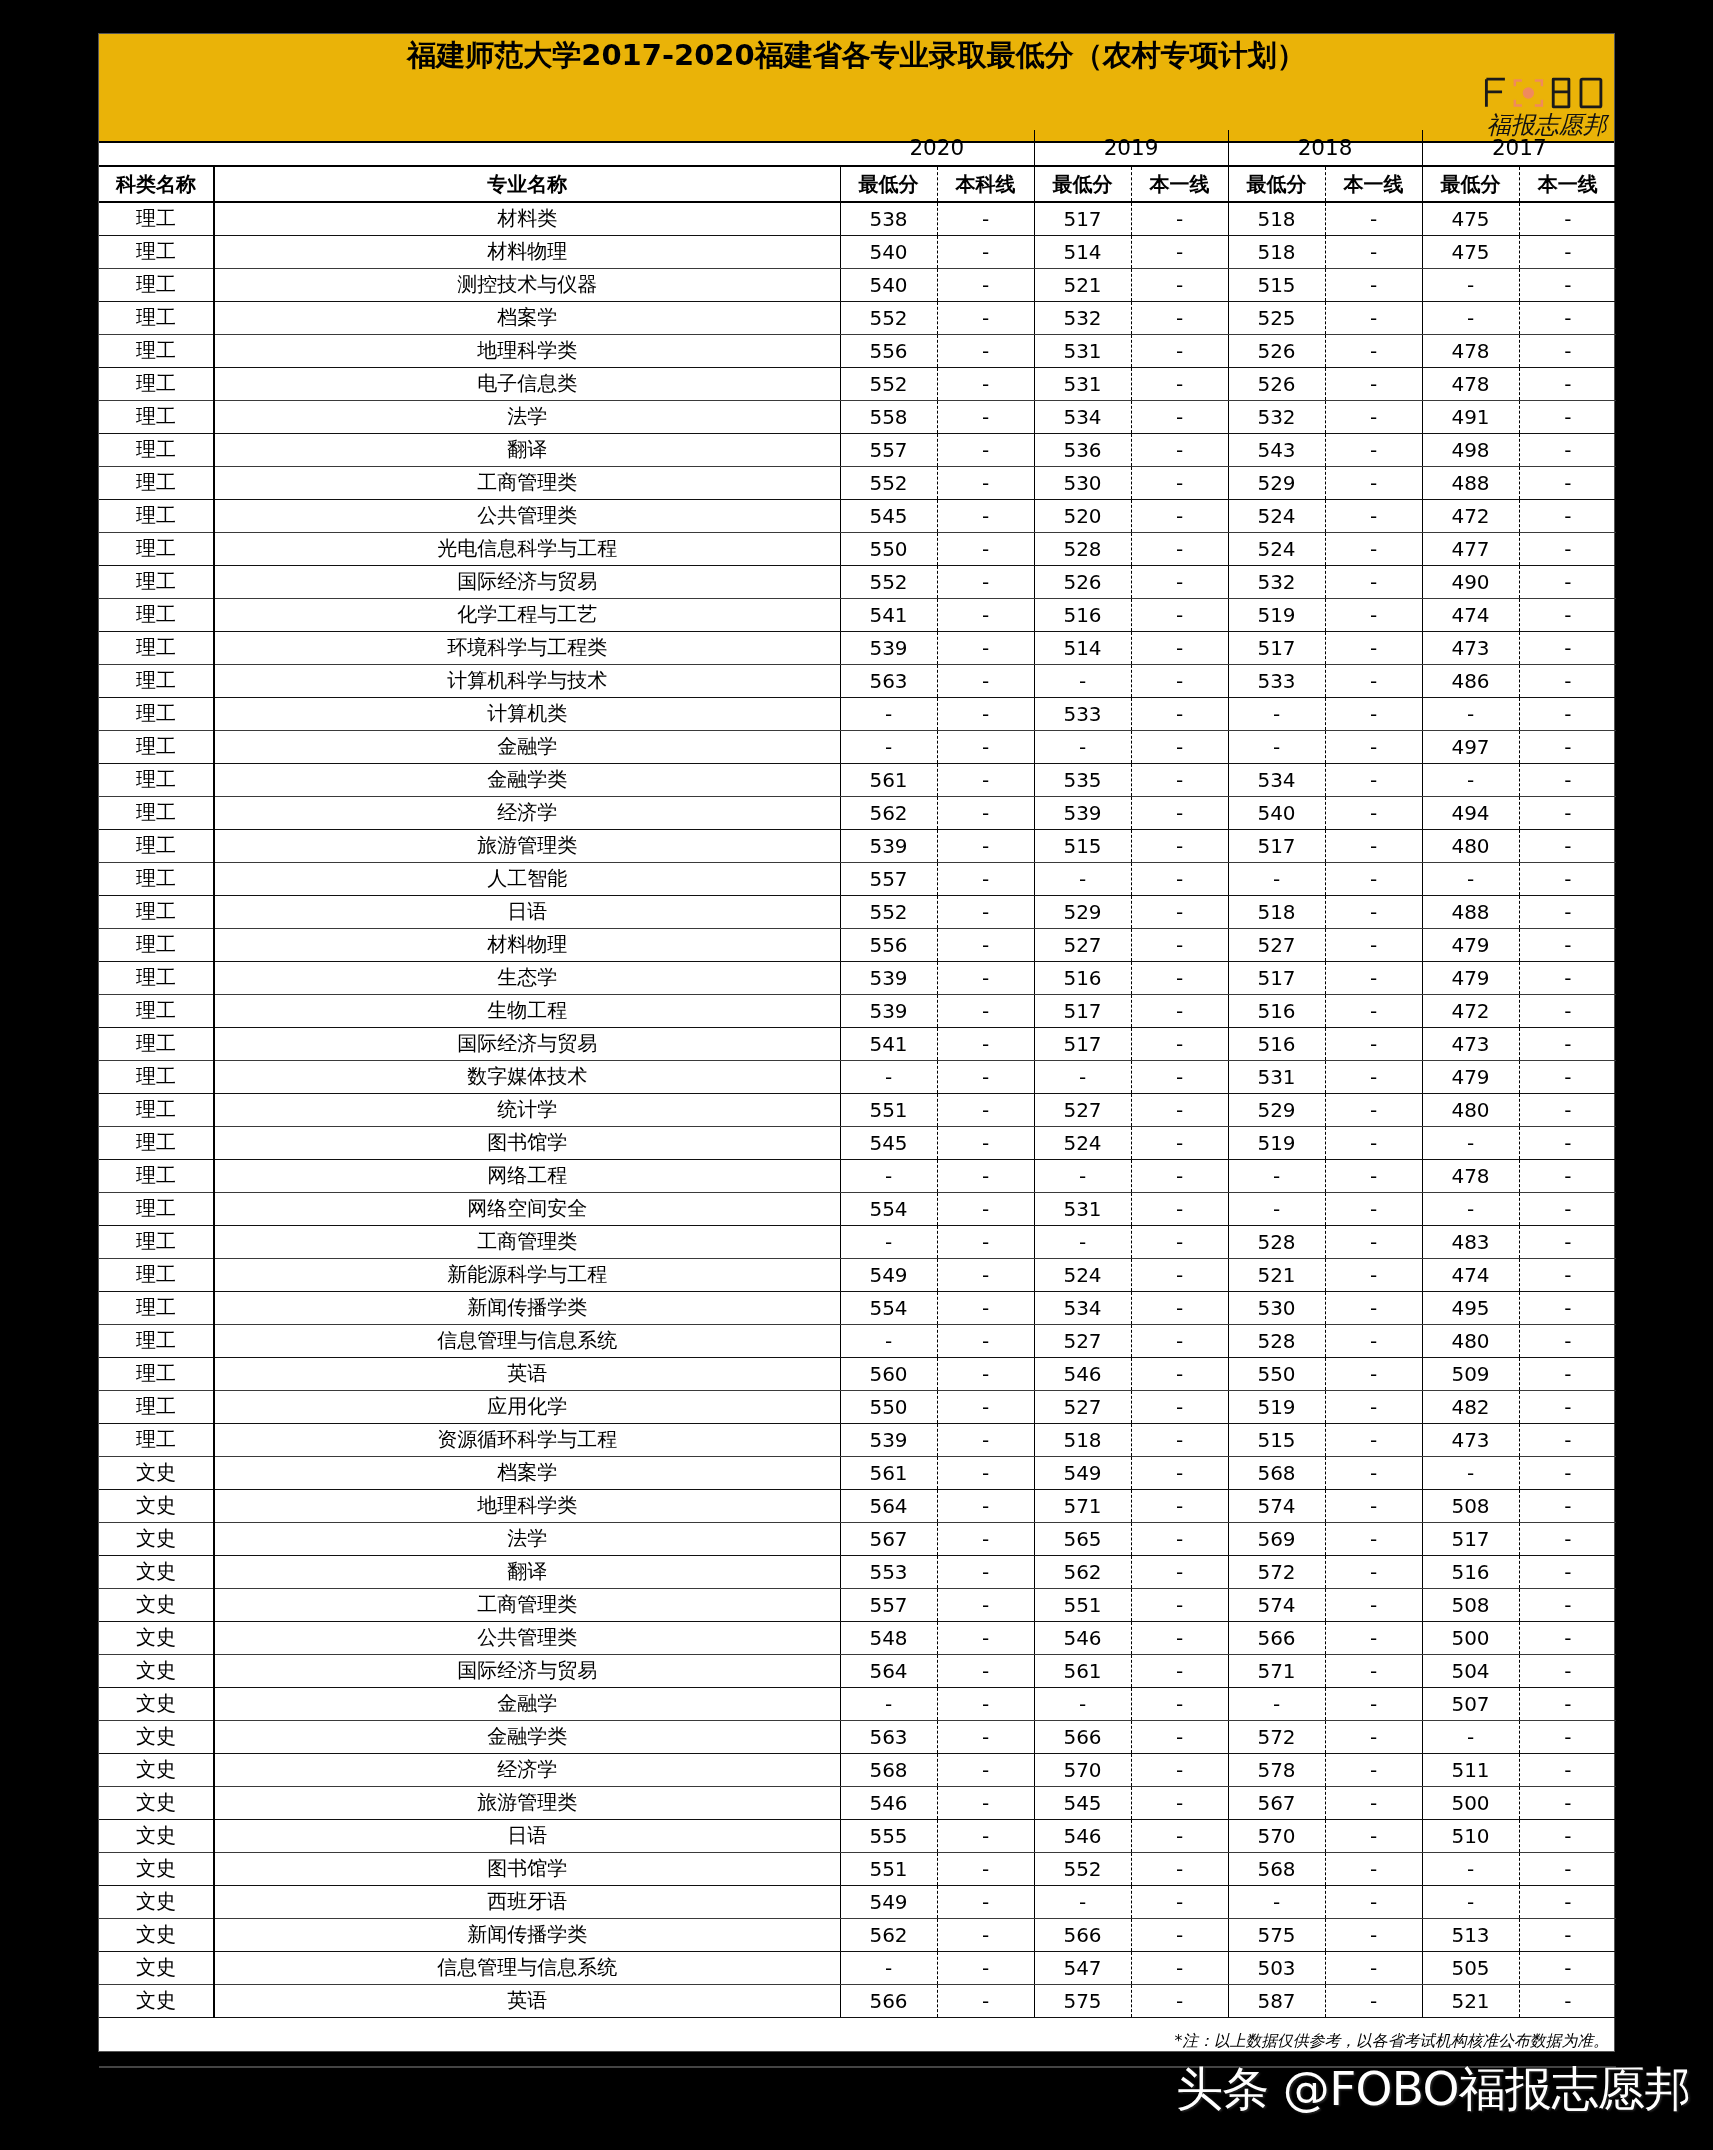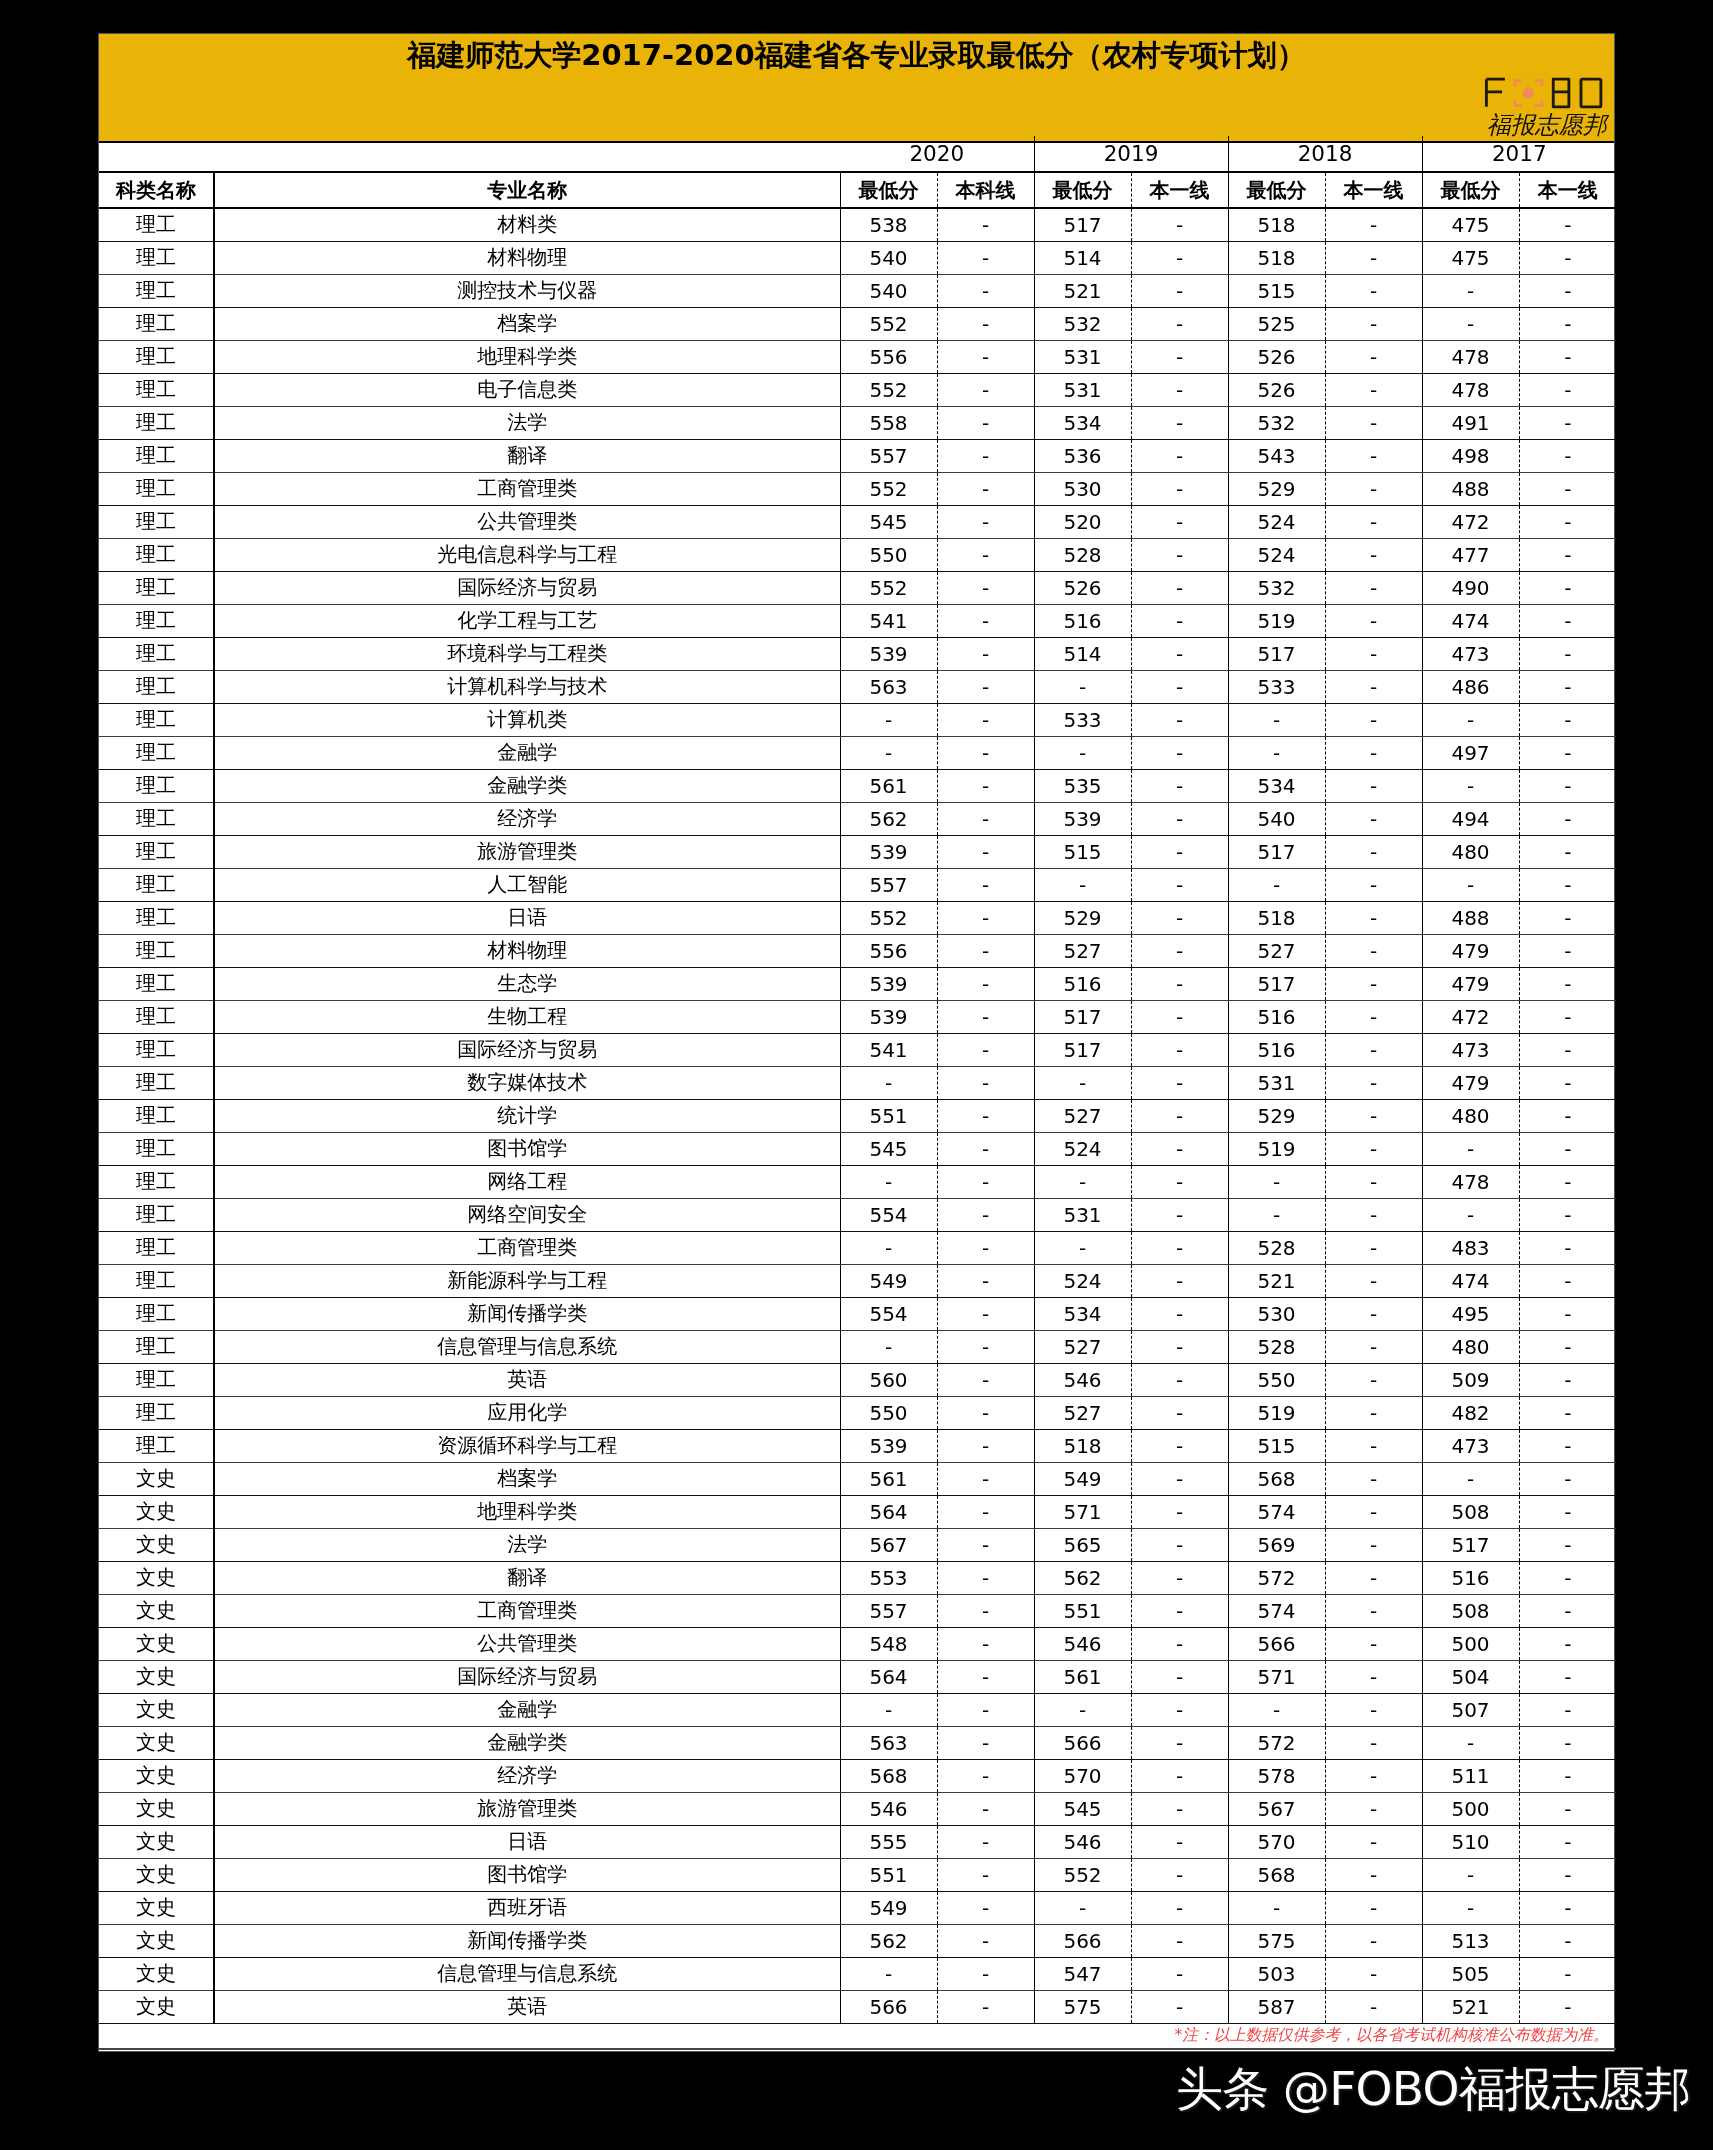--- a/index.html
+++ b/index.html
@@ -44,21 +44,21 @@
   .logo-sub {
     position: absolute;
     right: 7.2px; top: 80px;
     font-size: 24px; font-style: italic;
     line-height: 23px;
     color: #111;
   }
 
   table.grid {
     position: absolute;
-    left: 0; top: 102px;
+    left: 0; top: 96px;
     border-collapse: collapse;
     table-layout: fixed;
     width: 1516px;
   }
   table.grid td, table.grid th {
     padding: 0;
     text-align: center;
     vertical-align: middle;
     font-size: 20px;
     white-space: nowrap;
@@ -71,26 +71,26 @@
   tr.data-row:nth-child(odd) td { border-bottom-color: #111; }
   td.cat { border-right: 2.1px solid #000; }
   td.major { text-align: left; padding-left: 31px; border-right: 1.4px solid #000; }
   td.major-h { text-align: center; padding-left: 0; border-right: 1.4px solid #000; }
   td.score { border-right: 1.1px dashed #000; }
   td.line { border-right: 1.4px solid #000; }
   td.line.last { border-right: none; }
   td.year { border-right: 1.4px solid #000; }
   td.year.last { border-right: none; }
   tr.note-row td {
-    height: 26px;
+    height: 50px;
     text-align: right;
     padding-right: 7.2px;
     font-size: 15.8px;
     font-style: italic;
-    color: #ef4444;
+    color: #000000;
     border-bottom: 2.1px solid #444;
   }
 
   .watermark {
     position: absolute;
     left: 1176px; top: 2053px;
     font-size: 47px;
     font-weight: normal;
     color: #ffffff;
     line-height: 72px;

